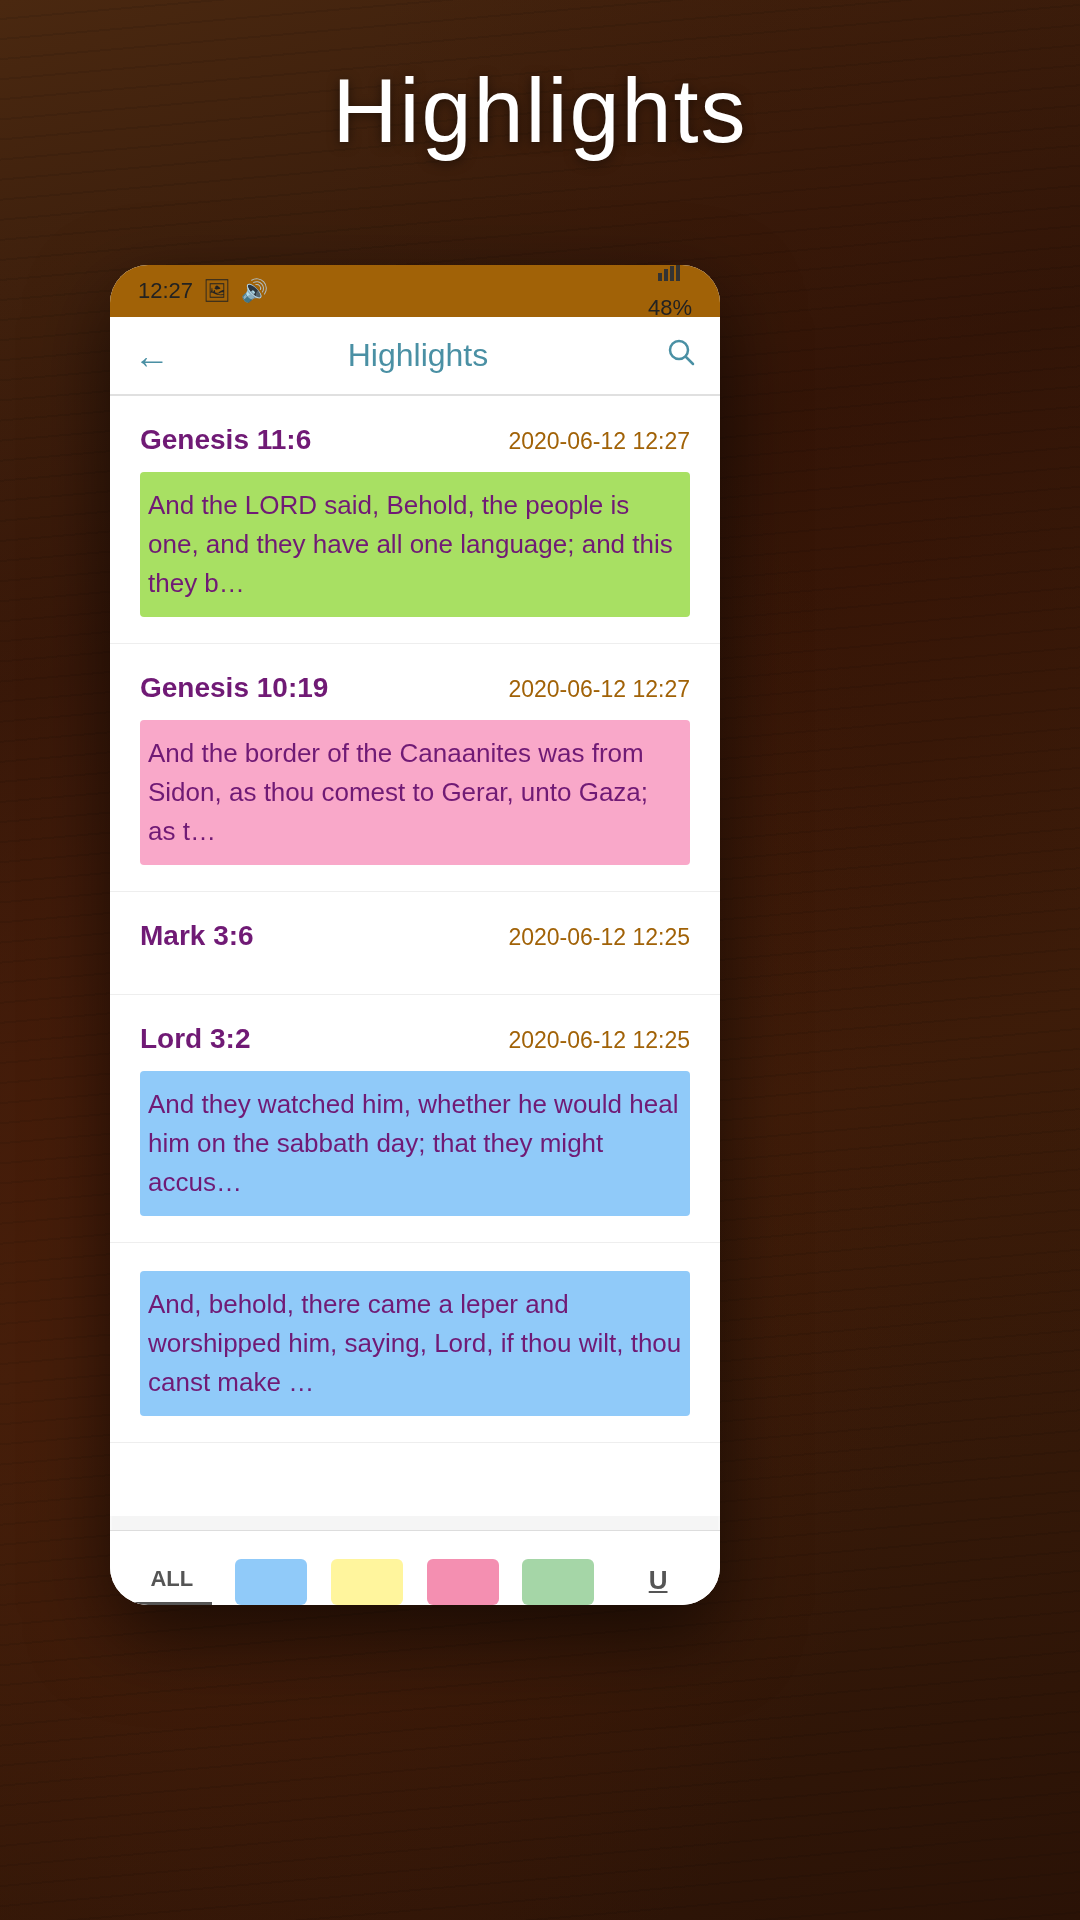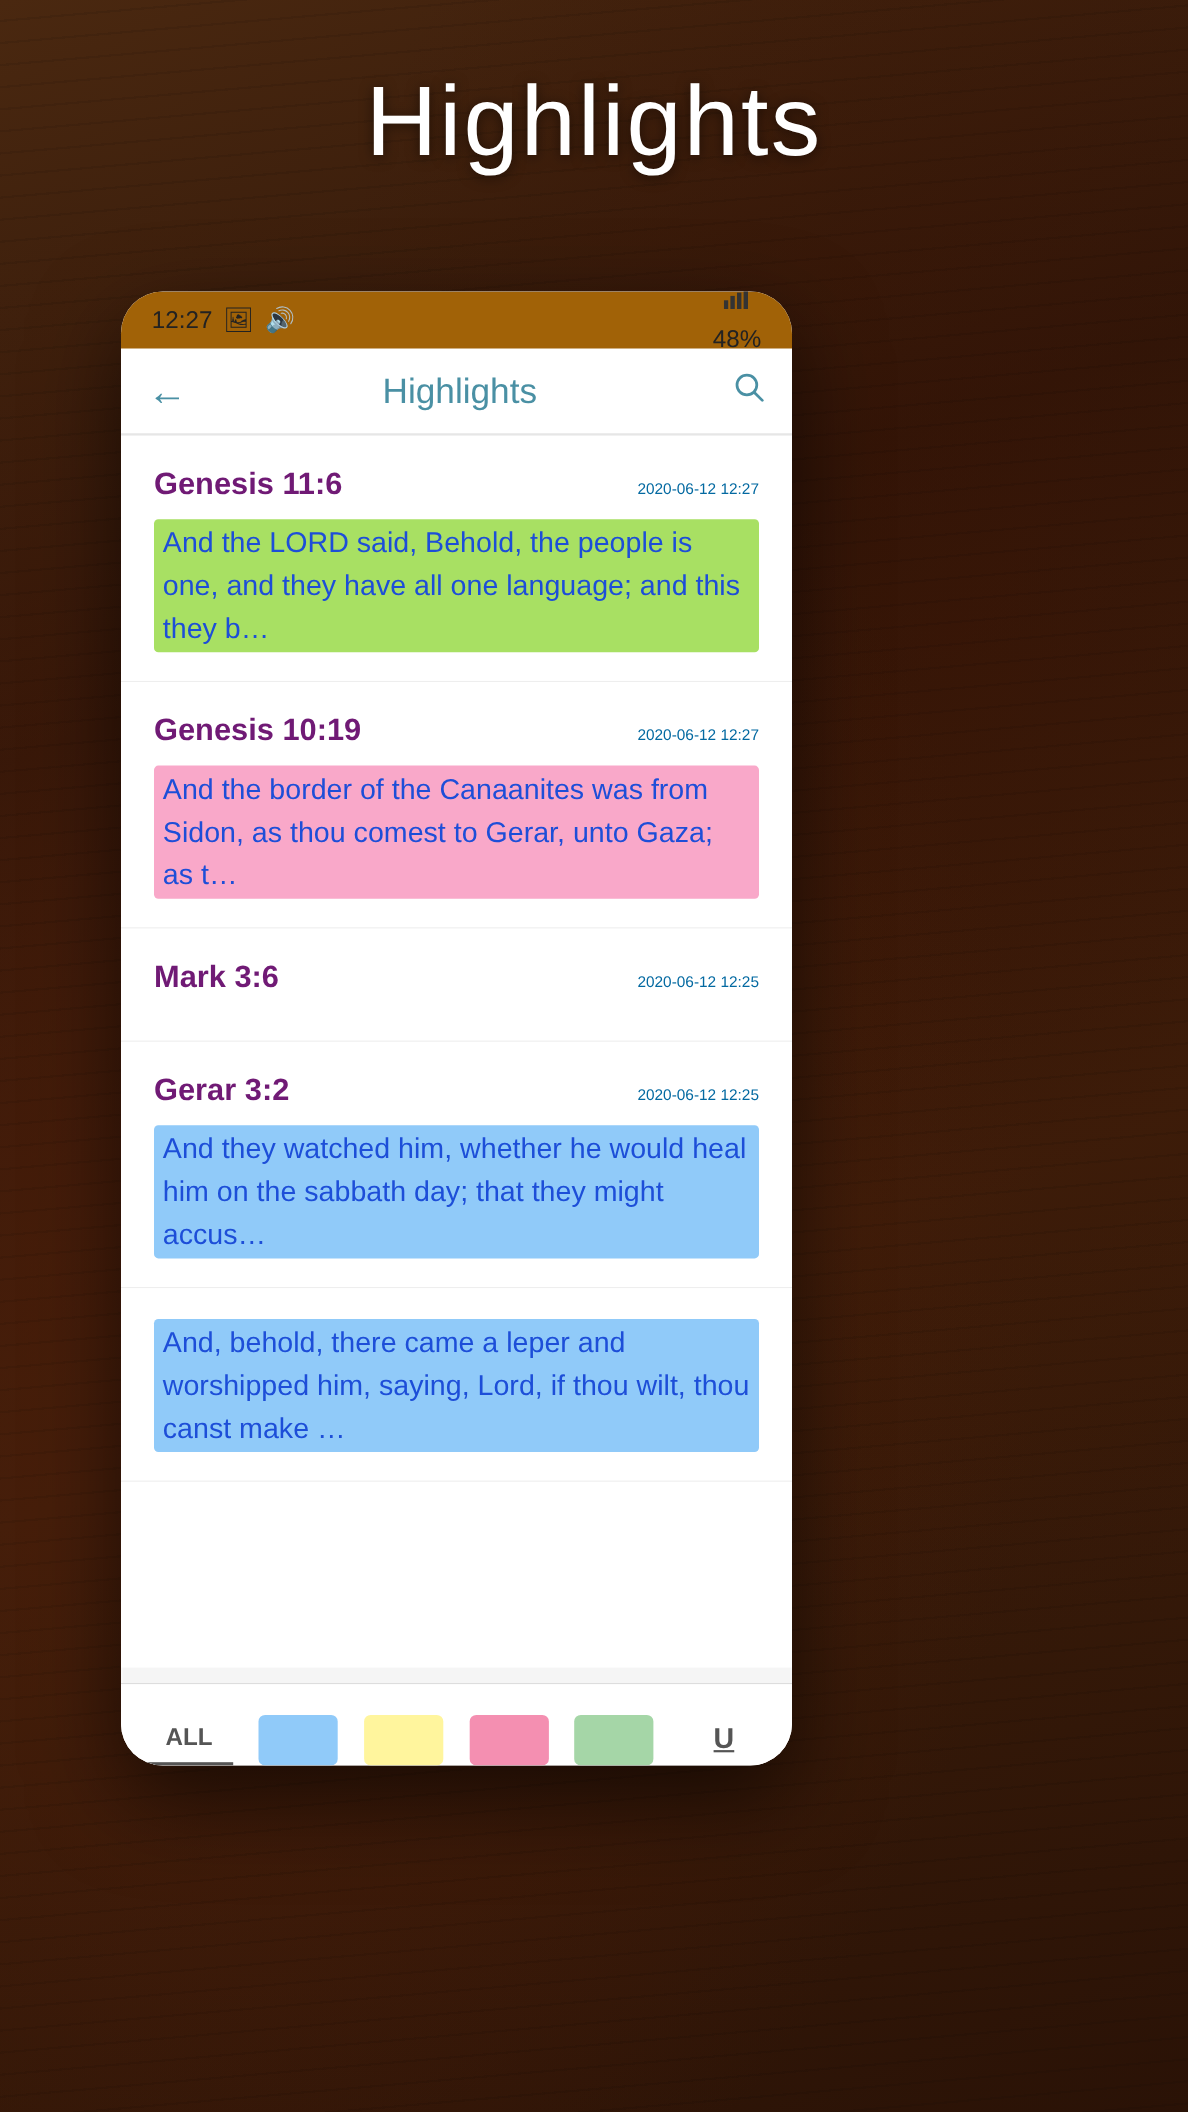--- a/index.html
+++ b/index.html
@@ -147,29 +147,29 @@
       margin-bottom: 16px;
     }
 
     .card-reference {
       font-size: 28px;
       color: #701a75;
       font-weight: 600;
     }
 
     .card-date {
-      font-size: 14px;
-      color: #0369a1;
+      font-size: 23px;
+      color: #a16207;
     }
 
     .card-text {
       font-size: 26px;
-      color: #1d4ed8;
+      color: #701a75;
       line-height: 1.5;
-      padding: 2px 8px;
+      padding: 14px 8px;
       border-radius: 4px;
     }
 
     
     .highlight-green {
       background: #a8e063;
     }
 
     .highlight-pink {
       background: #f9a8c9;
@@ -294,21 +294,21 @@
 
     <div class="highlight-card">
       <div class="card-header">
         <span class="card-reference">Mark 3:6</span>
         <span class="card-date">2020-06-12 12:25</span>
       </div>
     </div>
 
     <div class="highlight-card">
       <div class="card-header">
-        <span class="card-reference">Gerar 3:2</span>
+        <span class="card-reference">Lord 3:2</span>
         <span class="card-date">2020-06-12 12:25</span>
       </div>
       <div class="card-text highlight-blue">And they watched him, whether he would heal him on the sabbath day; that they might accus…</div>
     </div>
 
     <div class="highlight-card">
       <div class="card-text highlight-blue">And, behold, there came a leper and worshipped him, saying, Lord, if thou wilt, thou canst make …</div>
     </div>
 
   </div>

